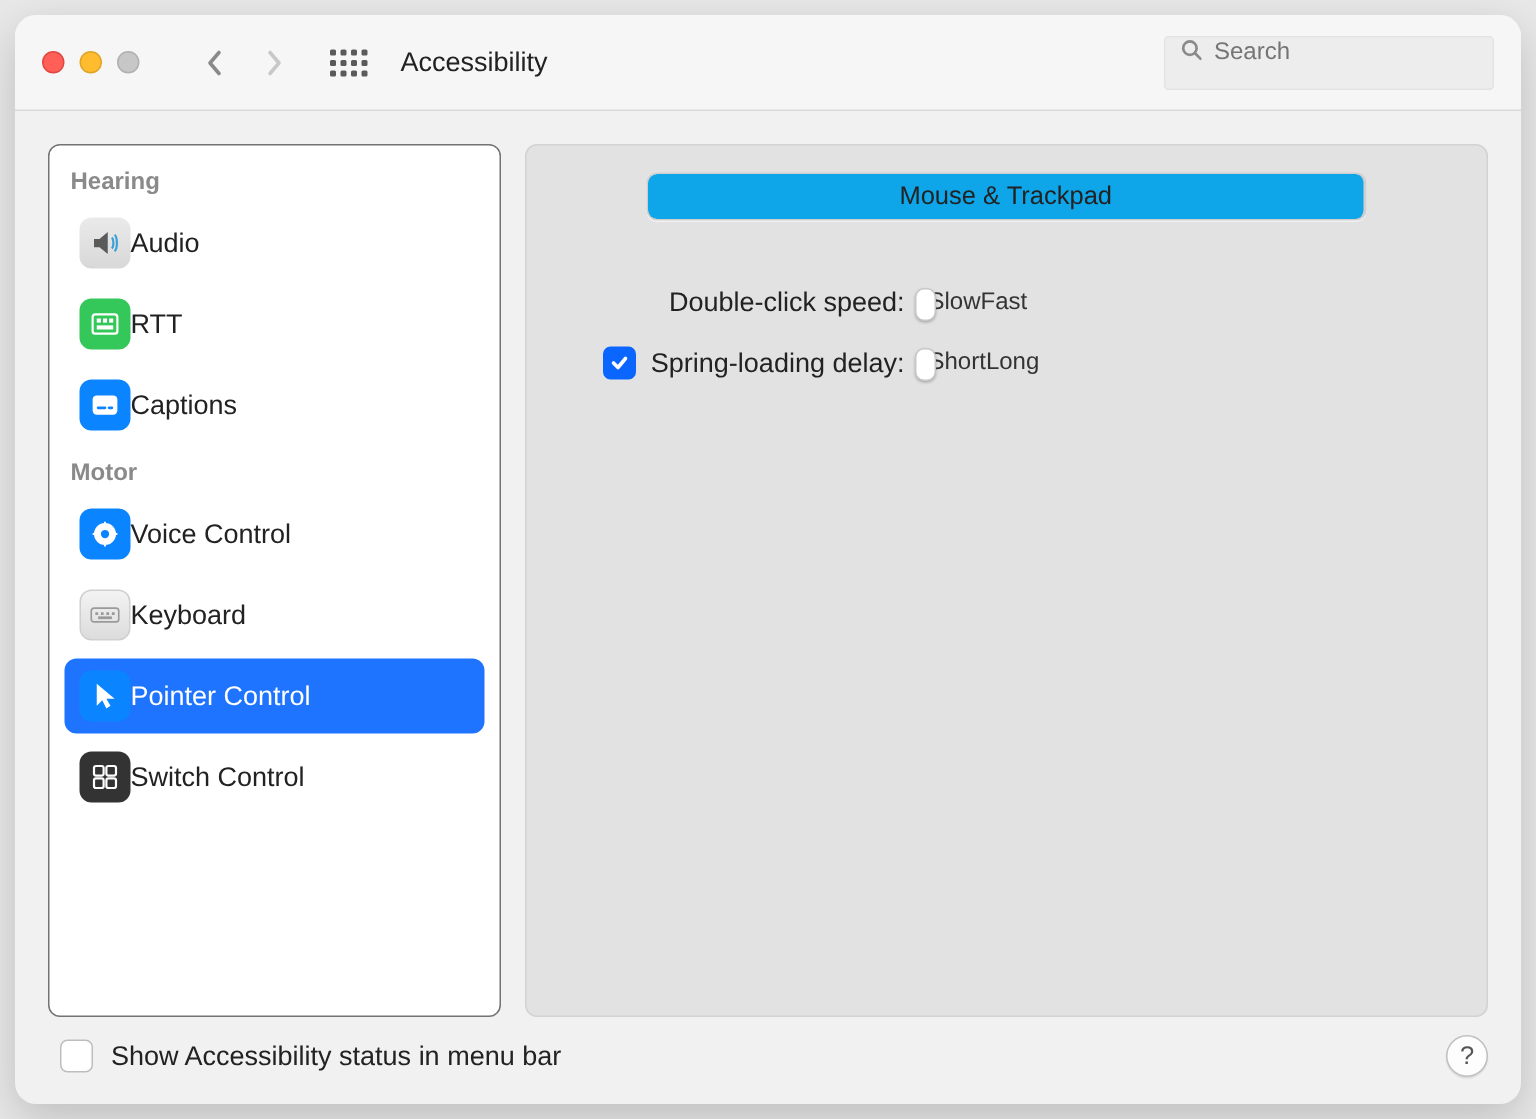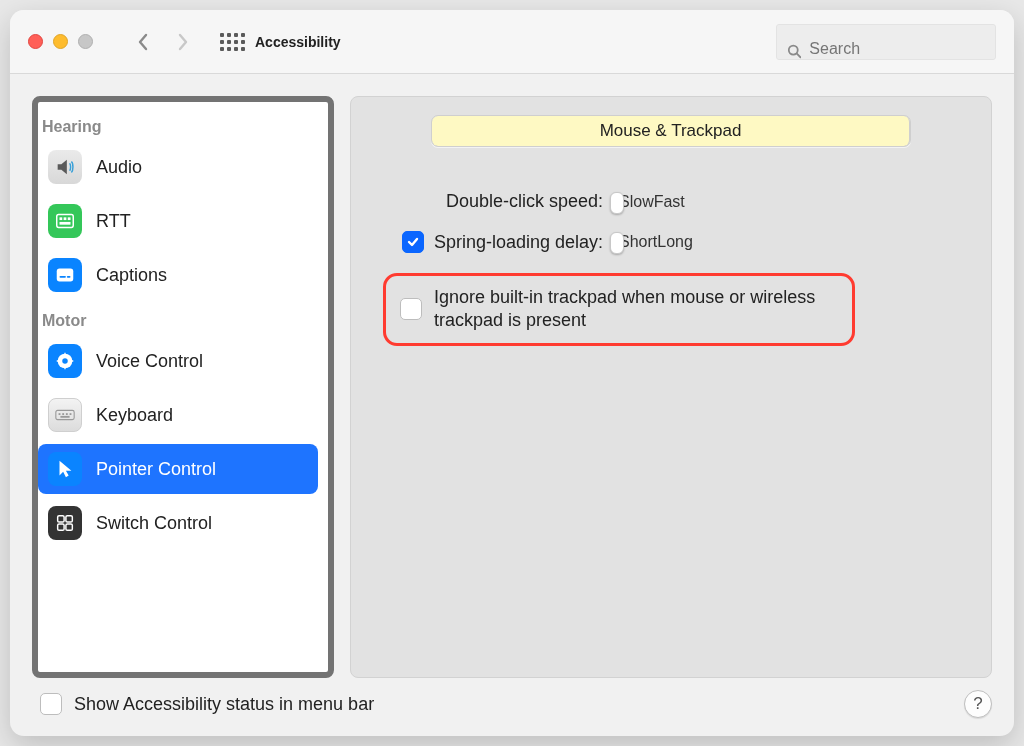--- a/index.html
+++ b/index.html
@@ -31,43 +31,43 @@
   .traffic { display:flex; gap:10px; margin-right:30px; }
   .tl { width:15px; height:15px; border-radius:50%; }
   .tl.red { background:#ff5f57; border:1px solid #e24640; }
   .tl.yellow { background:#febc2e; border:1px solid #e0a528; }
   .tl.green { background:#c7c7c7; border:1px solid #b0b0b0; }
   .navbtn { width:28px; height:28px; display:flex; align-items:center; justify-content:center; color:#8a8a8a; margin:0 6px; border-radius:6px; }
   .navbtn svg { width:14px; height:18px; }
   .gridbtn { width:30px; height:30px; display:flex; align-items:center; justify-content:center; margin:0 6px 0 14px; }
   .gridbtn .dots { display:grid; grid-template-columns:repeat(4,4px); grid-auto-rows:4px; gap:3px; }
   .gridbtn .dots span { background:#5a5a5a; width:4px; height:4px; border-radius:1px; }
-  .title { font-size:14px; font-weight:700; margin-left:2px; }
+  .title { font-size:18px; font-weight:400; margin-left:14px; }
   .search {
     margin-left:auto; height:36px; width:220px;
     background:#ededed; border:1px solid #e3e3e3; border-radius:3px;
-    display:flex; align-items:flex-end; padding:0 10px; color:#8a8a8a;
+    display:flex; align-items:flex-start; padding:0 10px; color:#8a8a8a;
   }
   .search svg { width:16px; height:16px; margin-right:6px; }
   .search input { border:none; background:transparent; outline:none; font-size:16px; width:100%; color:#333; }
   
   .body { flex:1; display:flex; padding:22px 22px 2px 22px; gap:16px; overflow:hidden; }
   
   .sidebar {
     width:302px; flex:0 0 302px;
-    border:6px solid #737373;
+    border:1px solid #737373;
     border-radius:8px;
     background:#fff;
-    padding:8px 10px 0 0;
+    padding:8px 10px 0 10px;
     overflow:hidden;
     position:relative;
   }
   .sect { font-size:16px; font-weight:600; color:#8a8a8a; padding:8px 4px 2px 4px; }
   .item {
-    height:50px; display:flex; align-items:center; gap:14px;
+    height:50px; display:flex; align-items:center; 
     padding:0 10px; border-radius:8px; margin:4px 0;
   }
   .item.selected { background:#1e74ff; color:#fff; }
   .icon { width:34px; height:34px; border-radius:8px; display:flex; align-items:center; justify-content:center; flex:0 0 34px; }
   .icon svg { width:22px; height:22px; }
   .i-audio { background:linear-gradient(#eaeaea,#d8d8d8); }
   .i-rtt { background:#34c759; }
   .i-cap { background:#0a84ff; }
   .i-voice { background:#0a84ff; }
   .i-kb { background:linear-gradient(#f3f3f3,#dcdcdc); border:1px solid #cfcfcf; }
@@ -76,21 +76,21 @@
   .lbl { font-size:18px; }
   
   .main { flex:1; display:flex; flex-direction:column; }
   .panel {
     flex:1; background:#e2e2e2; border:1px solid #d2d2d2; border-radius:8px;
     padding:18px 26px 18px 26px;
     display:flex; flex-direction:column;
   }
   .tabs { display:flex; width:480px; margin:0 auto 28px auto; height:32px; border-radius:7px; background:#e6e6e6; border:1px solid #cfcfcf; overflow:hidden; box-shadow:0 1px 0 rgba(255,255,255,0.6), inset 0 1px 2px rgba(0,0,0,0.06); }
   .tab { flex:1; display:flex; align-items:center; justify-content:center; font-size:17px; }
-  .tab.active { background:#fef9c3; border-right:1px solid #cfcfcf; border-radius:6px; box-shadow:0 1px 1px rgba(0,0,0,0.12); }
+  .tab.active { background:#0ea5e9; border-right:1px solid #cfcfcf; border-radius:6px; box-shadow:0 1px 1px rgba(0,0,0,0.12); }
   .row { display:flex; align-items:flex-start; margin:14px 0 0 0; }
   .rowlabel { width:240px; text-align:right; padding-right:14px; font-size:18px; padding-top:2px; display:flex; justify-content:flex-end; align-items:center; gap:10px; }
   .sliderwrap { flex:1; display:flex; }
   .slider { position:relative; height:26px; }
   .track { position:absolute; left:2px; right:2px; top:12px; height:4px; background:#bdbdbd; border-radius:2px; }
   .ticks { position:absolute; left:0; right:0; top:6px; height:16px; display:flex; justify-content:space-between; }
   .ticks span { width:2px; height:14px; background:#bdbdbd; }
   .knob { position:absolute; top:3px; width:14px; height:22px; background:#fff; border:1px solid #c8c8c8; border-radius:6px; box-shadow:0 1px 2px rgba(0,0,0,0.25); transform:translateX(-50%); }
   .minmax { display:flex; justify-content:space-between; font-size:16px; color:#333; margin-top:4px; padding:0 2px; }
   .chk { width:22px; height:22px; border:1px solid #bdbdbd; border-radius:5px; background:#fff; display:flex; align-items:center; justify-content:center; flex:0 0 22px; }
@@ -303,24 +303,20 @@
                 </div>
               <div class="knob" id="knob2" style="left: 50%;"></div>
             </div>
             <div class="minmax">
               <span>Short</span>
               <span>Long</span>
             </div>
           </div>
         </div>
 
-        <div class="hlrow">
-          <div class="chk"></div>
-          <div class="hltext">Ignore built-in trackpad when mouse or wireless trackpad is present</div>
-        </div>
 
       </div>
     </div>
   </div>
 
   <div class="footer">
     <div class="chk"></div>
     <div style="font-size:18px">Show Accessibility status in menu bar</div>
     <div class="help">?</div>
   </div>

